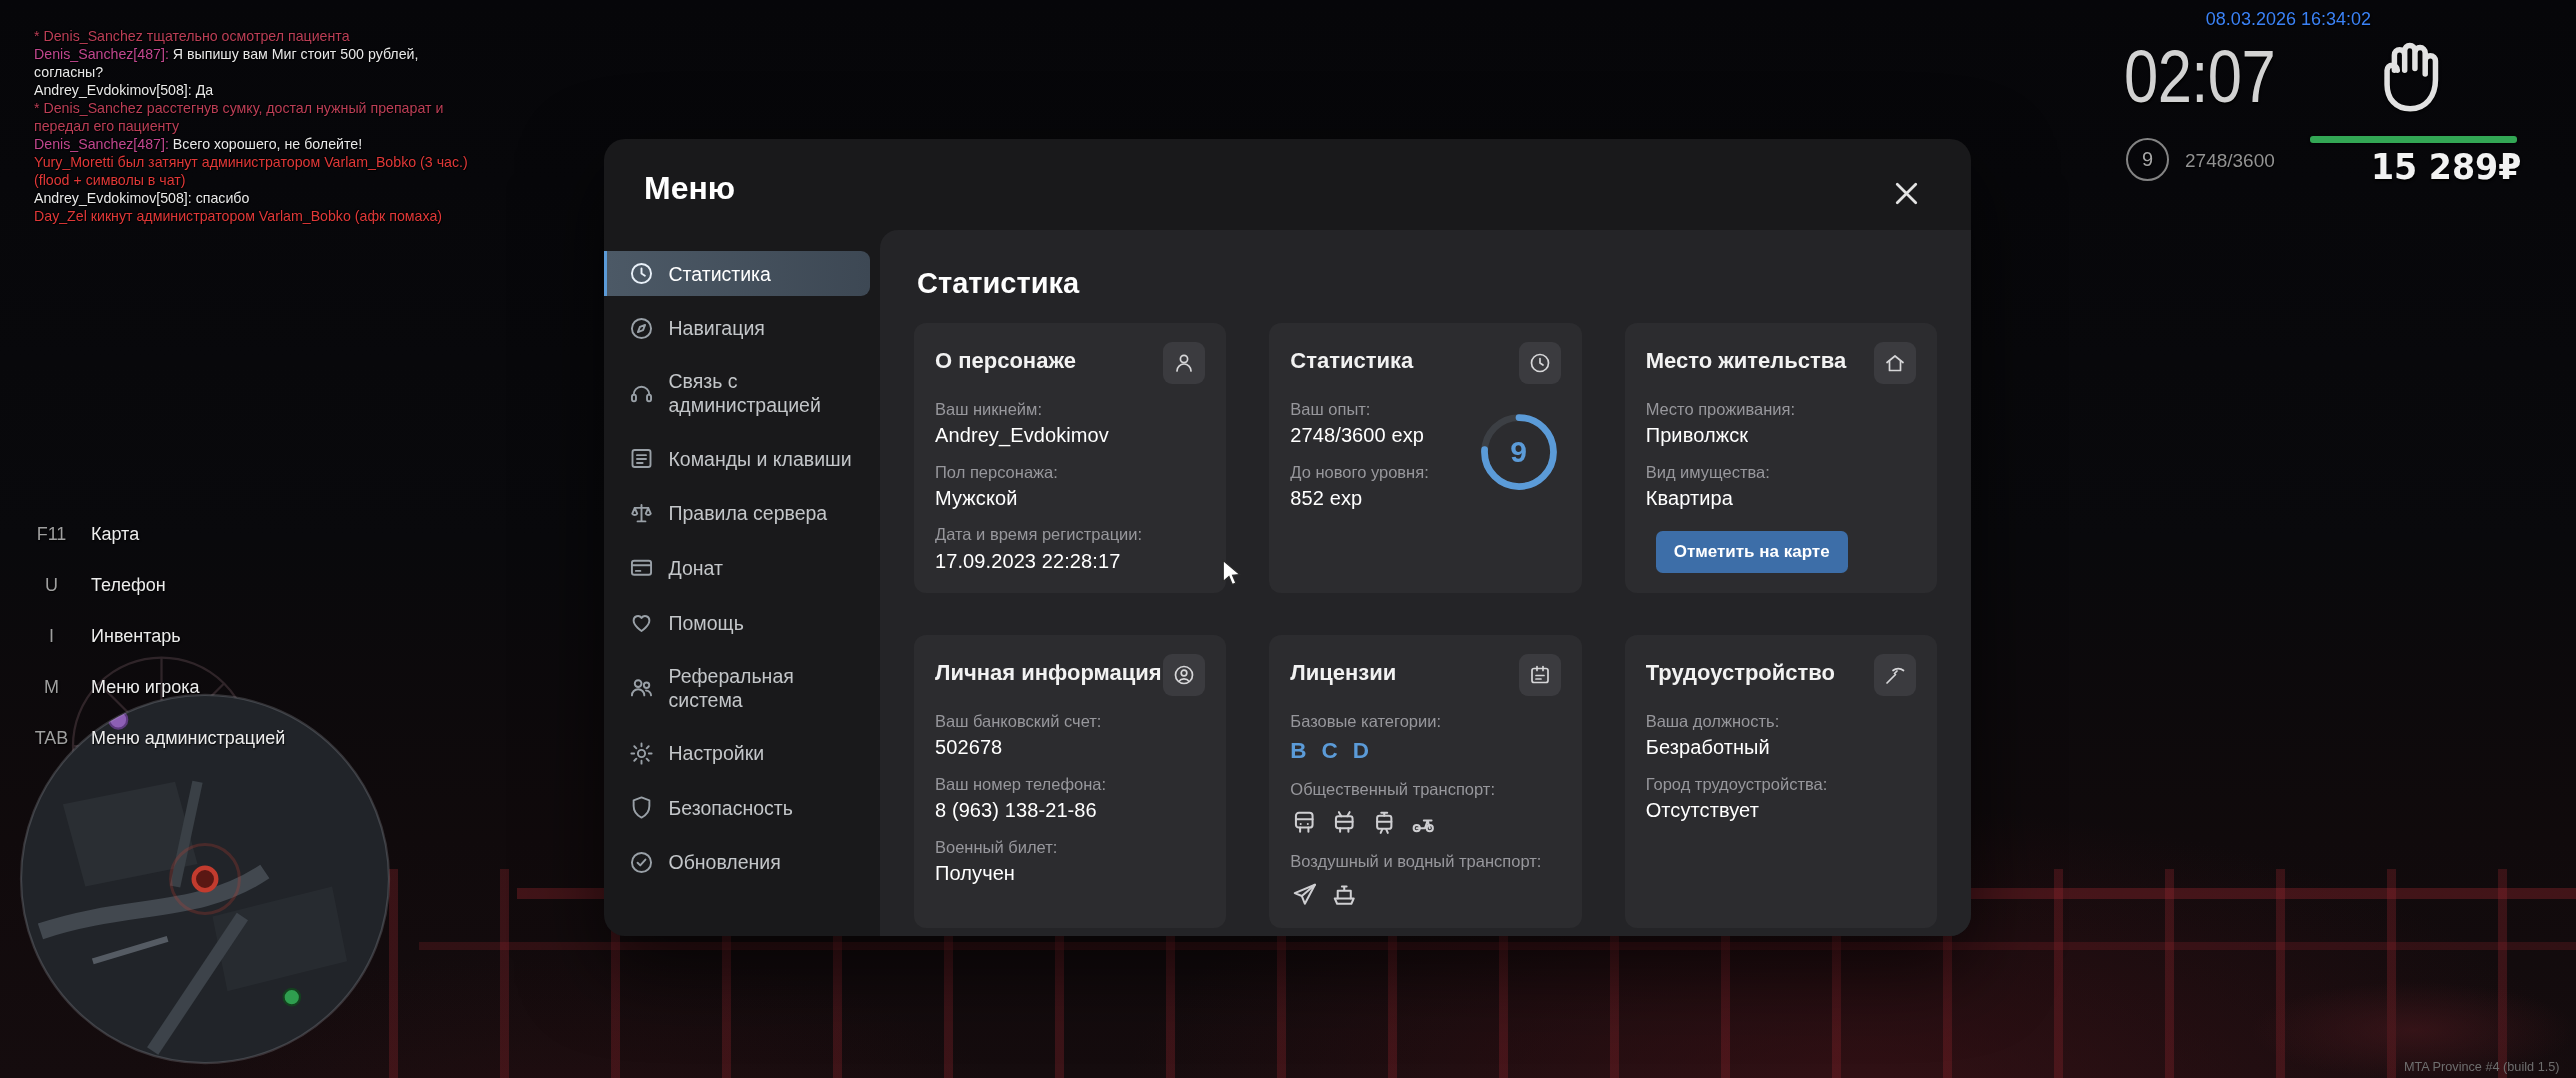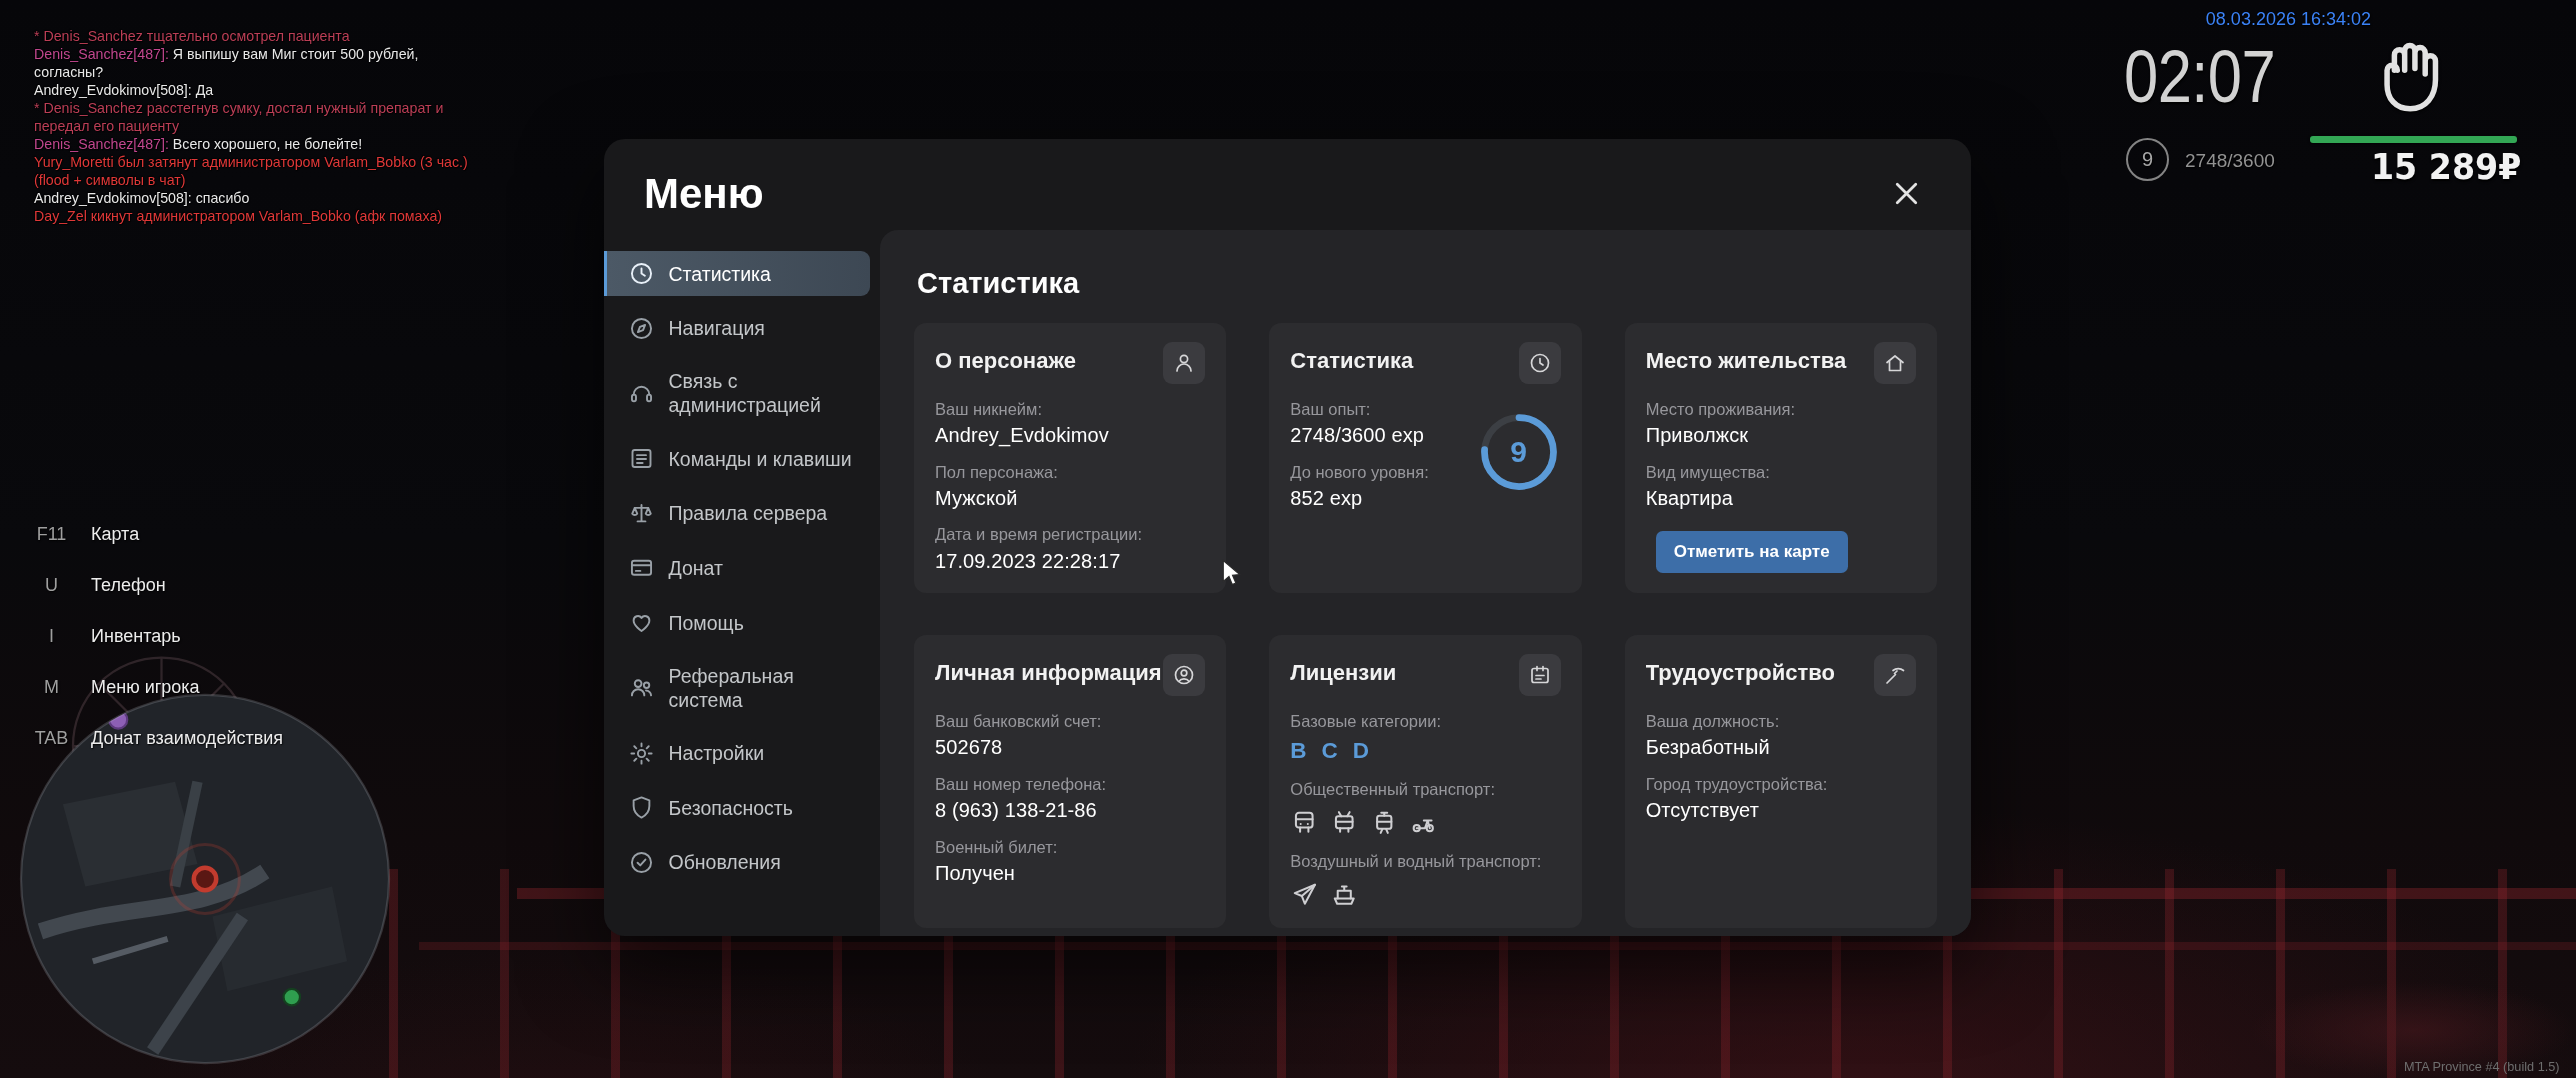--- a/index.html
+++ b/index.html
@@ -59,21 +59,21 @@
     text-shadow:0.7px 0.7px 1.5px #000; }
   .money-bar { position:absolute; left:2310px; top:136px; width:207px; height:6.7px;
     background:#33a755; border-radius:3px; box-shadow:0 0.7px 2.2px rgba(0,0,0,0.8); }
   .hud-money { position:absolute; top:147px; right:55px; font-size:35px; font-weight:700; color:#f2f2f2;
     font-family:"DejaVu Sans",sans-serif; transform:scaleX(0.95); transform-origin:right top;
     text-shadow:0.7px 1.5px 2.2px #000; }
 
   
   .modal { position:absolute; left:604px; top:139px; width:1367px; height:797px;
     background:#19191b; border-radius:21px; box-shadow:0 30px 82px rgba(0,0,0,0.65); }
-  .modal-title { position:absolute; left:40px; top:31px; margin:0; font-size:42px; font-weight:700; color:#fff; }
+  .modal-title { position:absolute; left:40px; top:31px; margin:0; font-size:32px; font-weight:700; color:#fff; }
   .modal-close { position:absolute; right:46px; top:36px; width:37px; height:37px; color:#e3e3e3; cursor:pointer; }
 
   .sidebar { position:absolute; left:0; top:112px; width:276px; display:flex; flex-direction:column; gap:9.7px; }
   .side-item { display:flex; align-items:center; padding:9px 12px 9px 21px; margin-right:10.5px;
     color:#c3c6c9; font-size:19.5px; line-height:24px; border-left:3.7px solid transparent; cursor:pointer; }
   .side-item.selected { background:linear-gradient(90deg,#4c5966,#3d4854); border-left-color:#5b9bd8;
     border-radius:0 9px 9px 0; color:#fff; }
   .side-icon { width:27px; height:27px; margin-right:13.5px; flex-shrink:0; color:#99a0a7; display:flex; }
   .side-item.selected .side-icon { color:#e8f0f8; }
   .side-icon svg { width:100%; height:100%; }
@@ -166,21 +166,21 @@
     <div class="kb-row">
       <span class="kb-key">I</span>
       <span class="kb-label">Инвентарь</span>
     </div>
     <div class="kb-row">
       <span class="kb-key">M</span>
       <span class="kb-label">Меню игрока</span>
     </div>
     <div class="kb-row">
       <span class="kb-key">TAB</span>
-      <span class="kb-label">Донат взаимодействия</span>
+      <span class="kb-label">Меню администрацией</span>
     </div>
   </div>
 
 <div class="hud-datetime">08.03.2026 16:34:02</div>
 <div class="hud-timer">02:07</div>
 <div class="hud-fist">
   <svg viewBox="0 0 24 24" width="88" height="88" fill="none" stroke="currentColor" stroke-width="1.5" stroke-linecap="round" stroke-linejoin="round">
     <path d="M7.2 11V6.8a1.4 1.4 0 0 1 2.8 0V11M10 10.5V5.6a1.4 1.4 0 0 1 2.8 0v4.9M12.8 10.5V6.2a1.4 1.4 0 0 1 2.8 0V12M15.6 12V8.4a1.4 1.4 0 0 1 2.8 0v5.2c0 4.5-2.6 7.9-6.9 7.9-4 0-6.3-2.8-6.3-6.6V11a1.4 1.4 0 0 1 2.8 0"></path>
   </svg>
 </div>

